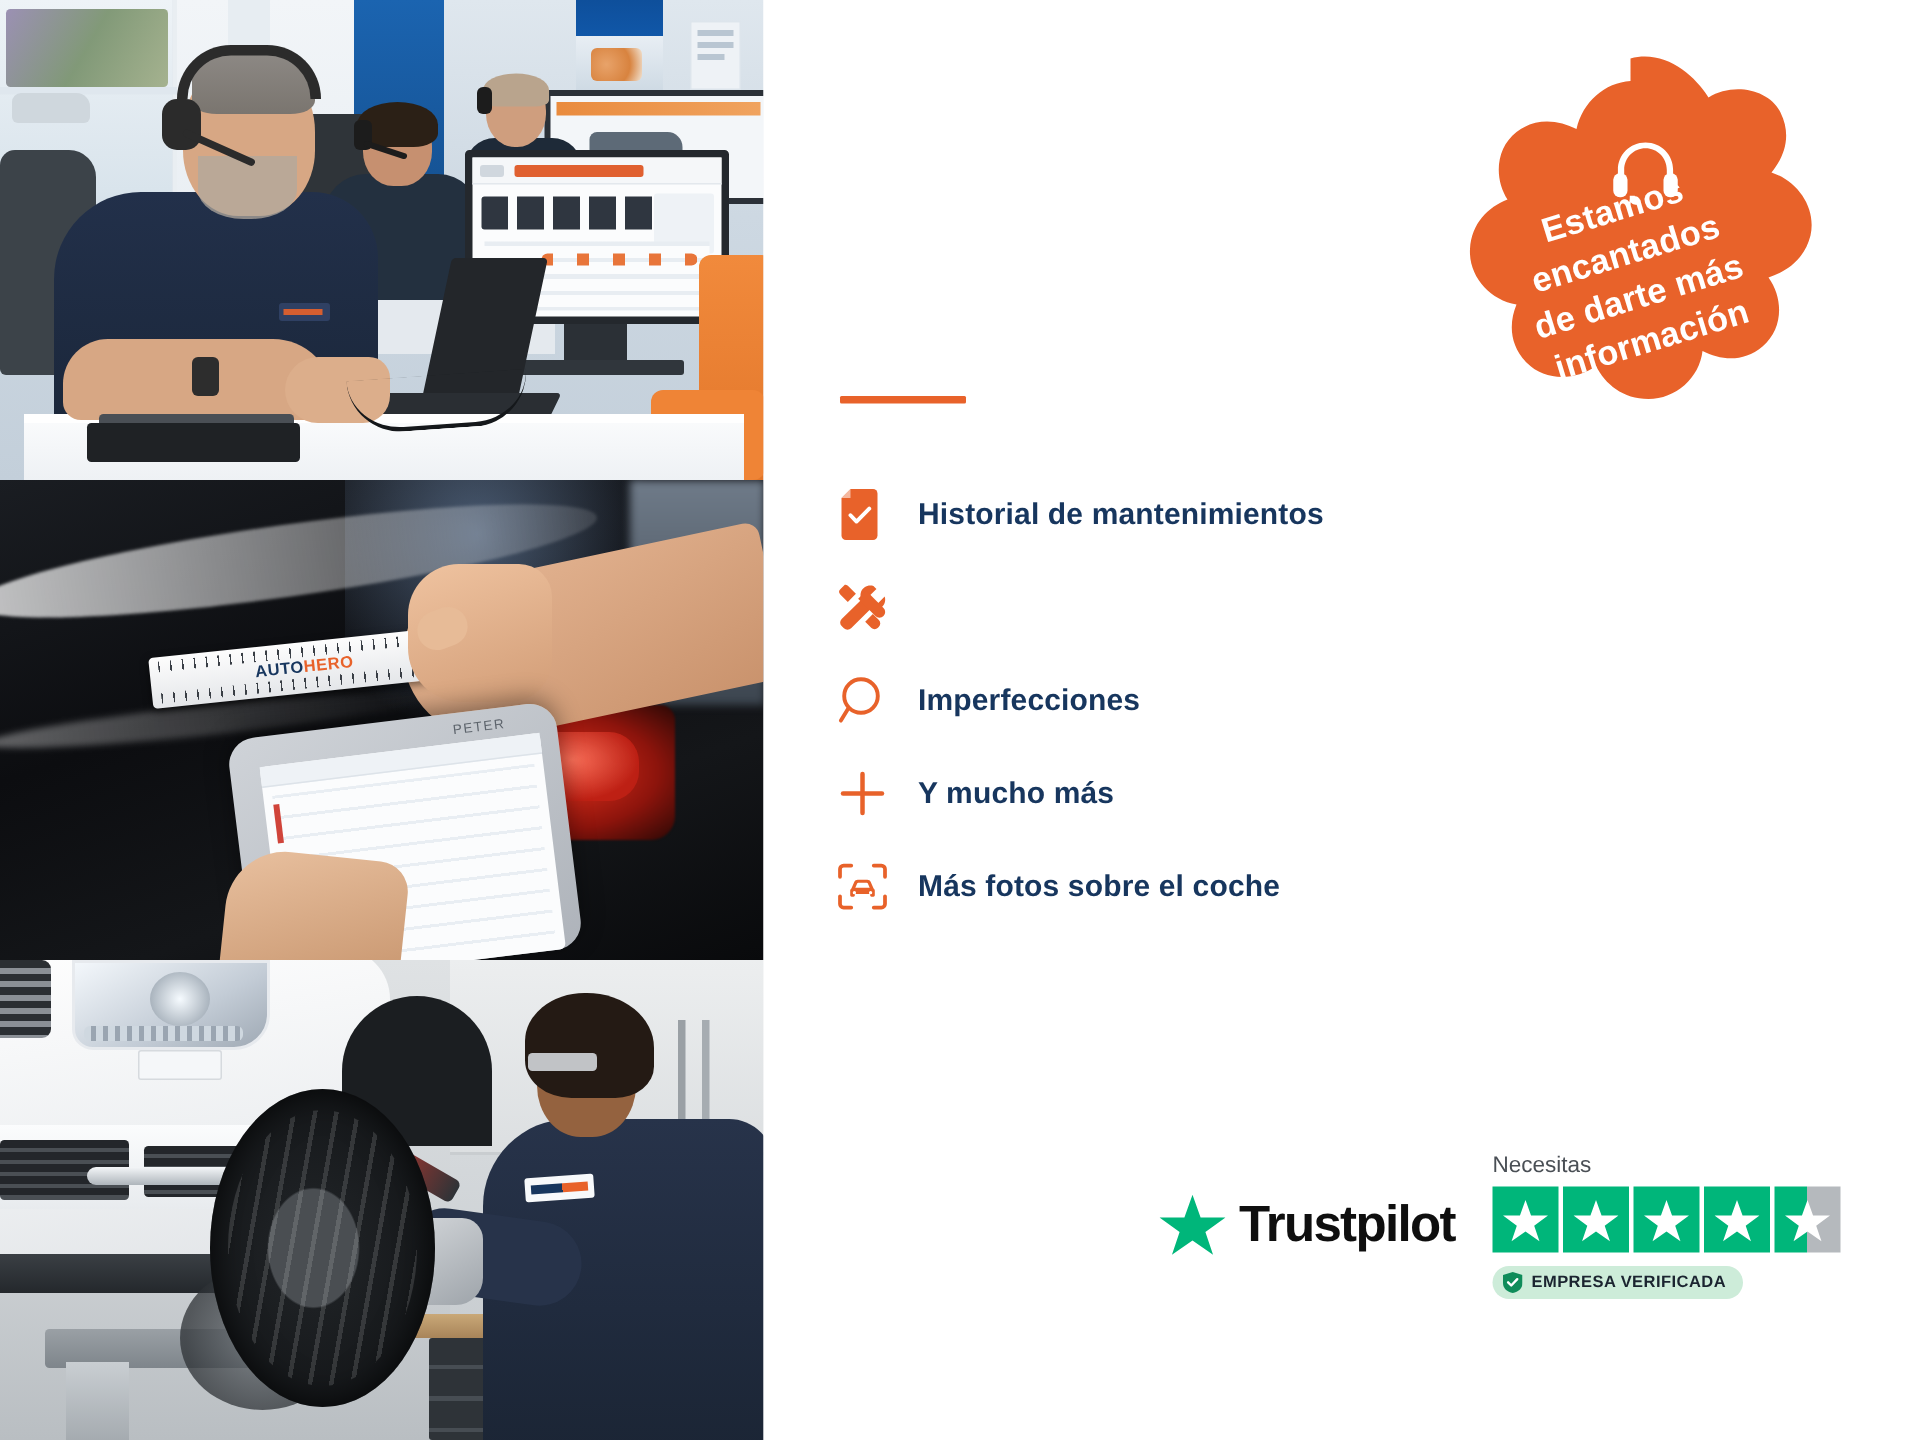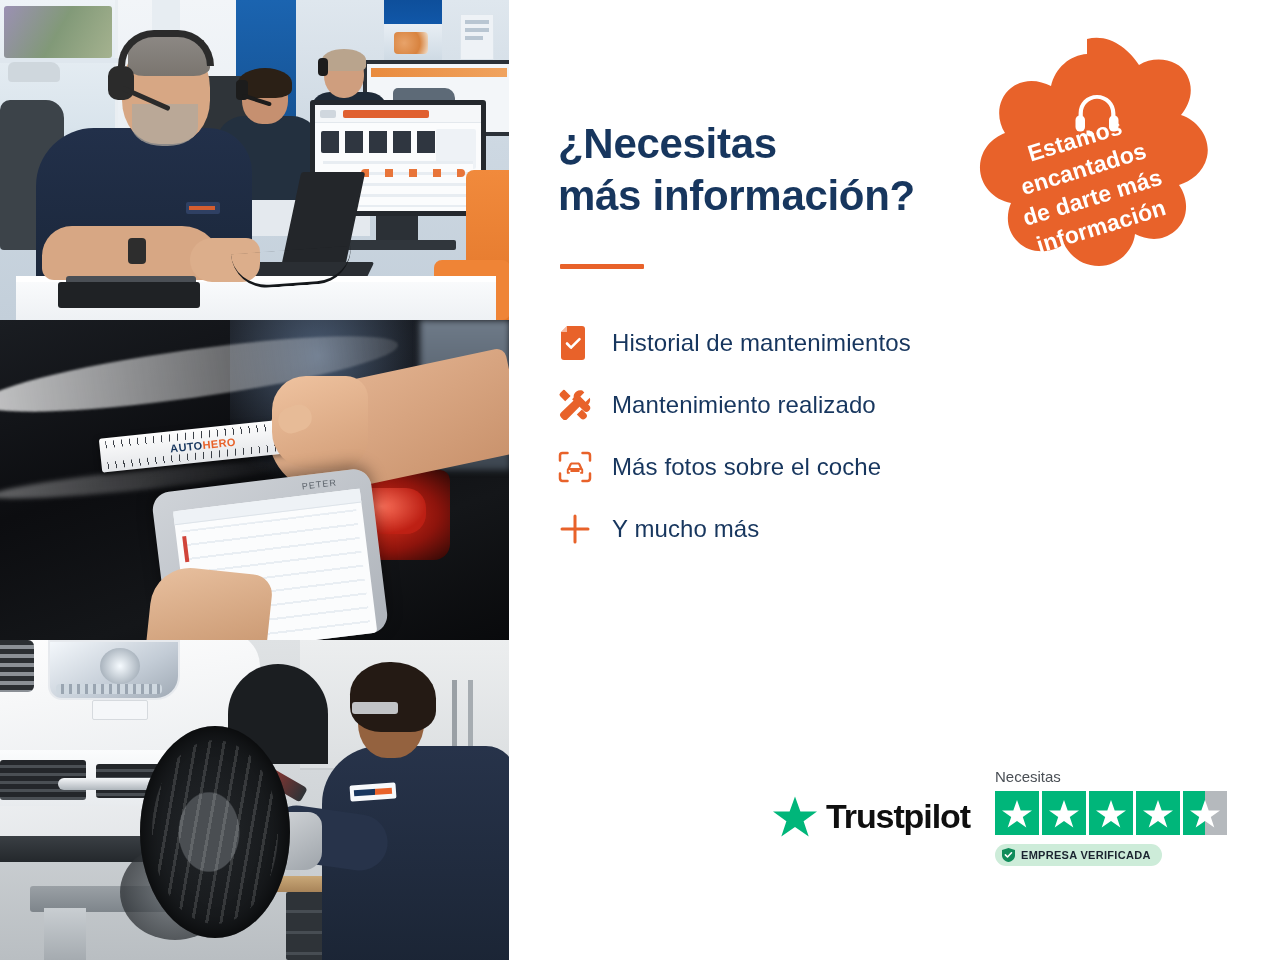--- a/index.html
+++ b/index.html
@@ -160,21 +160,21 @@
   .badge .headset { position:absolute; left:118px; top:58px; width:48px; height:44px; }
   .badge .btext { position:absolute; left:24px; top:88px; width:218px;
       transform: rotate(-17deg); text-align:center;
       font-size:23px; line-height:30px; font-weight:700; color:#fff; letter-spacing:.2px; }
 
   
   .features { position:absolute; left:49px; top:312px; width:560px; }
   .feat { display:flex; align-items:center; height:62px; }
   .feat .ico { width:54px; min-width:54px; display:flex; align-items:center; justify-content:flex-start; }
   .feat .ico svg { display:block; }
-  .feat .lbl { font-size:24px; color:#17365e; font-weight:400; letter-spacing:.1px; }
+  .feat .lbl { font-size:20px; color:#17365e; font-weight:700; letter-spacing:.1px; }
 
   
   .para { position:absolute; left:49px; top:635px; width:690px;
     font-size:20px; line-height:36px; color:#17365e; }
 
   
   .tp { position:absolute; left:264px; top:768px; width:470px; height:120px; }
   .tp-logo { position:absolute; left:0; top:27px; display:flex; align-items:center; gap:9px; }
   .tp-logo .name { font-size:34px; font-weight:700; color:#0f0f0f; letter-spacing:-1.1px; }
   .tp-right { position:absolute; left:222px; top:0; width:250px; }
@@ -316,24 +316,20 @@
         <div class="arm"></div>
       </div>
       <div class="tool"></div>
       <div class="glove"></div>
       <div class="wheel"></div>
     </div>
   </div>
 
   <div class="content">
 
-    <h1 class="heading">
-      <span>¿Necesitas</span><br>
-      <span>más información?</span>
-    </h1>
 
     <div class="divider"></div>
 
     <div class="badge">
       <svg width="265" height="280" viewBox="0 0 265 280">
         <path fill="#e8622a" d="
           M132 4
           c22 -6 42 10 52 26
           c16 -10 40 -6 48 10
           c8 16 2 30 -6 40
@@ -385,51 +381,59 @@
             <g fill="#e8622a">
               <path d="M24.3 2.6c-3.4-1.1-7.1.6-8.3 4-.6 1.8-.4 3.6.4 5.1L3.1 24.6a3.4 3.4 0 0 0 0 4.8l1.5 1.5a3.4 3.4 0 0 0 4.8 0L22.7 17.6c1.5.8 3.4 1 5.1.4 3.4-1.2 5.1-4.9 4-8.3l-4.3 4.3-4.2-1.1-1.1-4.2 4.1-4.1z"></path>
               <path d="M9.3 2.3 3.2 5.8l-.7 4.9 11.2 11.2 4.3-4.3L6.8 6.3z" opacity="0"></path>
               <path d="M4.6 2.7 2.9 4.4a2.6 2.6 0 0 0 0 3.7l17.9 17.9 3.7-3.7L6.6 4.4l-2 -1.7z" opacity="0"></path>
               <path d="M5.2 1.9 2.2 4.9a2.4 2.4 0 0 0 0 3.4l5 5 5.4-5.4-5-5a2.4 2.4 0 0 0-2.4-1z"></path>
               <path d="M14.1 11.2l5.4-5.4L31 17.3a3.8 3.8 0 0 1 0 5.4l0 0a3.8 3.8 0 0 1-5.4 0z" transform="rotate(0)"></path>
               <path d="M23.9 21.4l4 4a3.2 3.2 0 0 1 0 4.5l-.6.6a3.2 3.2 0 0 1-4.5 0l-4-4z"></path>
             </g>
           </svg>
         </span>
-        <span class="lbl">Mantenimiento realizado</span>
-      </div>
-
+      </div>
+
+      <div class="feat">
+        <span class="ico">
+          <svg width="32" height="34" viewBox="0 0 32 34">
+            <circle cx="16" cy="14" r="11.2" fill="none" stroke="#e8622a" stroke-width="2.6"></circle>
+            <line x1="7.6" y1="22.2" x2="2.6" y2="30.4" stroke="#e8622a" stroke-width="2.6" stroke-linecap="round"></line>
+          </svg>
+        </span>
+        <span class="lbl">Imperfecciones</span>
+      </div>
+
+      <div class="feat">
+        <span class="ico">
+          <svg width="34" height="34" viewBox="0 0 34 34">
+            <g stroke="#e8622a" stroke-width="3" stroke-linecap="round">
+              <line x1="17" y1="4" x2="17" y2="30"></line>
+              <line x1="4" y1="17" x2="30" y2="17"></line>
+            </g>
+          </svg>
+        </span>
+        <span class="lbl">Y mucho más</span>
+      </div>
 
       <div class="feat">
         <span class="ico">
           <svg width="34" height="32" viewBox="0 0 34 32">
             <g fill="none" stroke="#e8622a" stroke-width="2.5" stroke-linecap="round">
               <path d="M2 9.5V4.4A2.4 2.4 0 0 1 4.4 2H9.5"></path>
               <path d="M24.5 2h5.1A2.4 2.4 0 0 1 32 4.4v5.1"></path>
               <path d="M32 22.5v5.1A2.4 2.4 0 0 1 29.6 30h-5.1"></path>
               <path d="M9.5 30H4.4A2.4 2.4 0 0 1 2 27.6v-5.1"></path>
             </g>
             <g fill="#e8622a">
               <path d="M9.6 17.3l1.9-4.3c.4-.9 1.3-1.5 2.3-1.5h6.4c1 0 1.9.6 2.3 1.5l1.9 4.3c.5.3.8.9.8 1.5v3.1c0 .5-.4.9-.9.9h-1.3c-.5 0-.9-.4-.9-.9v-.9h-10.2v.9c0 .5-.4.9-.9.9H9.7c-.5 0-.9-.4-.9-.9v-3.1c0-.6.3-1.2.8-1.5zm2.6-.4h9.6l-1.3-3c-.1-.3-.4-.4-.7-.4h-5.6c-.3 0-.6.2-.7.4zm-.6 2.1a1.1 1.1 0 1 0 0 2.2 1.1 1.1 0 0 0 0-2.2zm10.8 0a1.1 1.1 0 1 0 0 2.2 1.1 1.1 0 0 0 0-2.2z"></path>
             </g>
           </svg>
         </span>
         <span class="lbl">Más fotos sobre el coche</span>
-      </div>
-
-      <div class="feat">
-        <span class="ico">
-          <svg width="34" height="34" viewBox="0 0 34 34">
-            <g stroke="#e8622a" stroke-width="3" stroke-linecap="round">
-              <line x1="17" y1="4" x2="17" y2="30"></line>
-              <line x1="4" y1="17" x2="30" y2="17"></line>
-            </g>
-          </svg>
-        </span>
-        <span class="lbl">Y mucho más</span>
       </div>
     </div>
 
     <p class="para">
       <br>
     </p>
 
     <div class="tp">
       <div class="tp-logo">
         <svg width="44" height="42" viewBox="0 0 44 42">

